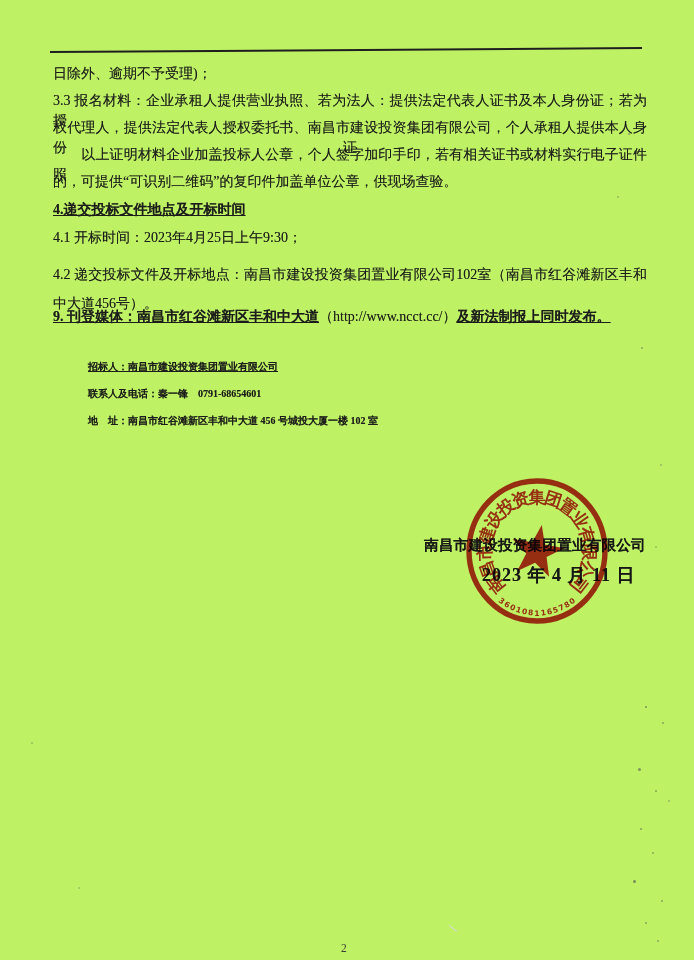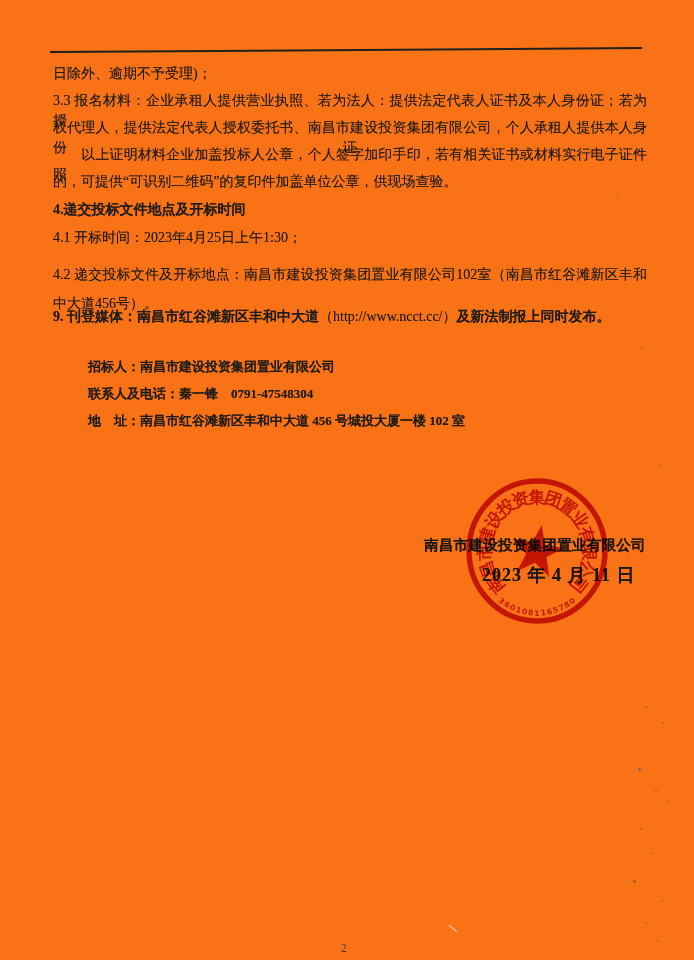--- a/index.html
+++ b/index.html
@@ -1,35 +1,35 @@
 <!DOCTYPE html>
 <html><head>
 <meta charset="utf-8">
 <style>
   html,body{margin:0;padding:0;background:#e8e8e8;}
   #page{
     position:relative;width:694px;height:960px;margin:0 auto;
-    background:#f97316;overflow:hidden;
+    background:#bef264;overflow:hidden;
     font-family:"Liberation Serif","DejaVu Serif",serif;
     color:#1c1c1c;
   }
   .rule{
     position:absolute;left:50px;top:51px;width:592px;height:2.2px;
     background:#1f1f1f;transform:rotate(-0.38deg);transform-origin:left center;
   }
   .line{
     position:absolute;left:53px;width:594px;
     font-size:14px;line-height:20px;white-space:pre;
     text-shadow:0 0 .4px rgba(0,0,0,.45);
   }
   .line.justify{
     white-space:normal;text-align:justify;text-align-last:justify;
   }
-  .line .b{font-weight:700;}
-  .contact .line{left:88px;width:560px;font-size:13px;font-weight:600;}
+  .line .b{font-weight:700;text-decoration:underline;}
+  .contact .line{left:88px;width:560px;font-size:10px;font-weight:600;}
   .sig{
     position:absolute;color:#171717;white-space:pre;
     text-shadow:0 0 .4px rgba(0,0,0,.5);
   }
   .sig-company{left:424px;top:536px;font-size:14.6px;font-weight:700;letter-spacing:.2px;}
   .sig-date{left:482px;top:563px;font-size:18px;font-weight:600;letter-spacing:1px;}
   .seal{
     position:absolute;left:430px;top:447px;width:220px;height:210px;
     mix-blend-mode:multiply;opacity:.93;filter:blur(.2px);
   }
@@ -49,29 +49,29 @@
 
   <div class="rule"></div>
 
   <div>
       <div class="line" style="top: 64px;"><span>日除外、逾期不予受理)；</span></div>
       <div class="line justify" style="top: 91px;"><span>3.3 报名材料：企业承租人提供营业执照、若为法人：提供法定代表人证书及本人身份证；若为授</span></div>
       <div class="line justify" style="top: 118px;"><span>权代理人，提供法定代表人授权委托书、南昌市建设投资集团有限公司，个人承租人提供本人身份证。</span></div>
       <div class="line justify" style="top: 145px;"><span>　　以上证明材料企业加盖投标人公章，个人签字加印手印，若有相关证书或材料实行电子证件照</span></div>
       <div class="line" style="top: 172px;"><span>的，可提供“可识别二维码”的复印件加盖单位公章，供现场查验。</span></div>
       <div class="line" style="top: 200px;"><span class="b">4.递交投标文件地点及开标时间</span></div>
-      <div class="line" style="top: 228px;"><span>4.1 开标时间：2023年4月25日上午1:30；</span></div>
+      <div class="line" style="top: 228px;"><span>4.1 开标时间：2023年4月25日上午9:30；</span></div>
       <div class="line justify" style="top: 265px;"><span>4.2 递交投标文件及开标地点：南昌市建设投资集团置业有限公司102室（南昌市红谷滩新区丰和</span></div>
       <div class="line" style="top: 270px; margin-top: 24px;"><span>中大道456号）。</span></div>
       <div class="line" style="top: 307px;"><span class="b">9. 刊登媒体：</span><span class="b">南昌市红谷滩新区丰和中大道</span><span>（http://www.ncct.cc/）</span><span class="b">及新法制报上同时发布。</span></div>
     </div>
 
   <div class="contact">
       <div class="line" style="top: 357px;"><span class="b">招标人：南昌市建设投资集团置业有限公司</span></div>
-      <div class="line" style="top: 384px;"><span>联系人及电话：秦一锋　0791-47548304</span></div>
+      <div class="line" style="top: 384px;"><span>联系人及电话：秦一锋　0791-68654601</span></div>
       <div class="line" style="top: 411px;"><span>地　址：南昌市红谷滩新区丰和中大道 456 号城投大厦一楼 102 室</span></div>
     </div>
 
   <div class="sig sig-company">南昌市建设投资集团置业有限公司</div>
   <div class="sig sig-date">2023 年 4 月 11 日</div>
 
   <svg class="seal" viewBox="0 0 220 210">
     <ellipse cx="107" cy="104" rx="68" ry="70" fill="none" stroke-width="5.4" stroke="#c6201b"></ellipse>
     <polygon transform="translate(107,105) rotate(10)" points="0,-27.5 6.4,-8.7 26.2,-8.5 10.3,3.3 16.2,22.2 0,10.8 -16.2,22.2 -10.3,3.3 -26.2,-8.5 -6.4,-8.7" fill="#c6201b"></polygon>
     <g font-size="17" font-weight="700" font-family="Liberation Serif, DejaVu Serif, serif">

